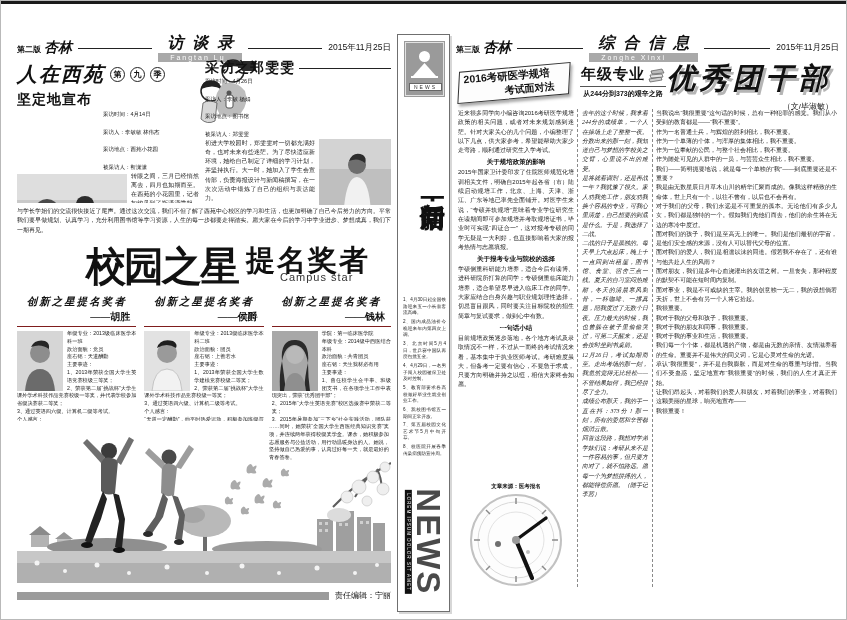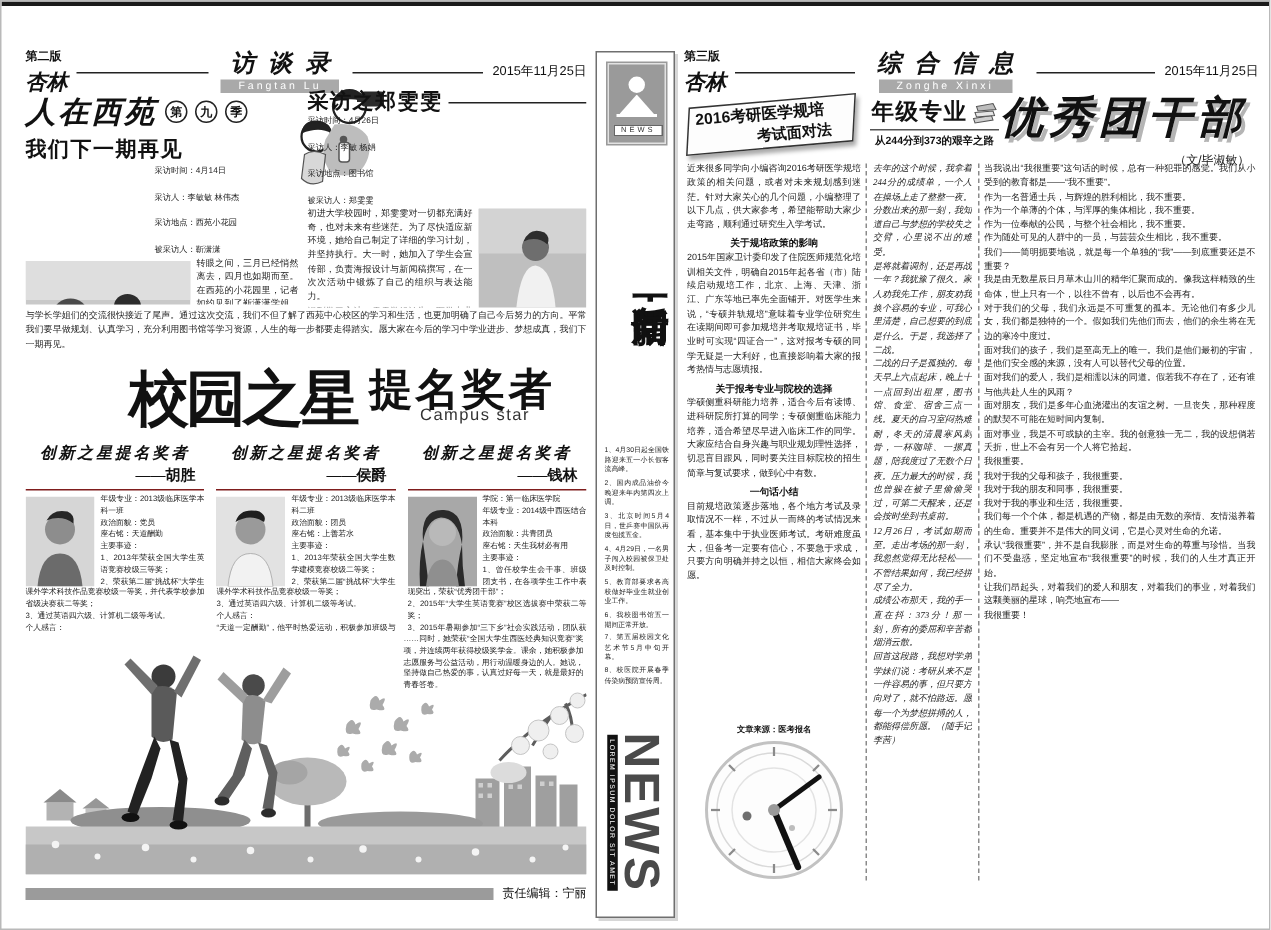--- a/index.html
+++ b/index.html
@@ -4,23 +4,23 @@
 <style>
   html,body{margin:0;padding:0;background:#e9e9e9;}
   .canvas{position:relative;width:847px;height:620px;background:#fff;border:1px solid #b9b9b9;
           font-family:"Liberation Sans","DejaVu Sans",sans-serif;color:#111;overflow:hidden;box-sizing:border-box;}
   .abs{position:absolute;}
   .top-rule{position:absolute;left:0;top:0;width:847px;height:3px;background:#1a1a1a;}
 
   
   .phead{display:flex;align-items:center;gap:6px;height:26px;}
   .phead .rule{flex:1;height:1px;background:#222;}
-  .ed{font-size:8px;white-space:nowrap;display:flex;align-items:baseline;gap:3px;flex-direction:column;}
+  .ed{font-size:8px;white-space:nowrap;display:flex;align-items:baseline;gap:3px;}
   .mast{font-family:"Liberation Serif","DejaVu Serif",serif;font-style:italic;font-weight:bold;font-size:14px;}
-  .sect{display:flex;flex-direction:column;align-items:center;line-height:1;}
+  .sect{display:flex;flex-direction:column;line-height:1;}
   .sect-cn{font-family:"Liberation Serif","DejaVu Serif",serif;font-style:italic;font-weight:bold;
            font-size:16px;letter-spacing:9px;padding-left:9px;}
   .sect-py{background:#a9a9a9;color:#fff;font-size:7px;letter-spacing:2px;padding:1px 12px;margin-top:2px;}
   .pdate{font-size:8.5px;white-space:nowrap;}
 
   
   .t6{font-size:6px;line-height:1.55;text-align:justify;color:#1c1c1c;}
   .t55{font-size:5.2px;line-height:1.5;text-align:justify;color:#1c1c1c;}
   .pre{white-space:pre-line;}
   .meta{font-size:5.5px;line-height:1.6;color:#222;}
@@ -142,21 +142,21 @@
       <rect x="45" y="9" width="5" height="4" fill="#2a2a2a"></rect>
       <circle cx="18" cy="36" r="10" fill="#fff" stroke="#222" stroke-width="1.5"></circle>
       <path d="M8 34 Q9 24 20 26 Q28 27 28 34 Q20 29 8 34Z" fill="#222"></path>
       <path d="M30 28 Q45 26 52 36 Q56 48 48 58 Q36 66 26 58 Q20 48 24 38Z" fill="#bdbdbd"></path>
       <rect x="33" y="40" width="7" height="13" rx="2" fill="#fff" stroke="#555"></rect>
       <circle cx="36" cy="38" r="2.5" fill="#555"></circle>
       <path d="M10 48 Q16 44 24 48 L22 66 Q14 70 8 64Z" fill="#d8d8d8" stroke="#555" stroke-width="0.8"></path>
     </svg>
 
     <article class="art1">
-      <h2>我们下一期再见</h2>
+      <h2>坚定地宣布</h2>
       <div class="meta pre"><span>采访时间：4月14日</span><br>
         <span>采访人：李敏敏 林伟杰</span><br>
         <span>采访地点：西苑小花园</span><br>
         <span>被采访人：靳潇潇</span></div>
       <svg class="photo1" width="110" height="68" viewBox="0 0 110 68">
         <rect width="110" height="68" fill="#c9c9c9"></rect>
         <rect width="110" height="26" fill="#dedede"></rect>
         <ellipse cx="30" cy="34" rx="11" ry="9" fill="#4a4a4a"></ellipse>
         <path d="M18 66 Q20 42 32 42 Q44 44 44 66Z" fill="#3a3a3a"></path>
         <ellipse cx="68" cy="30" rx="9" ry="8" fill="#2c2c2c"></ellipse>

